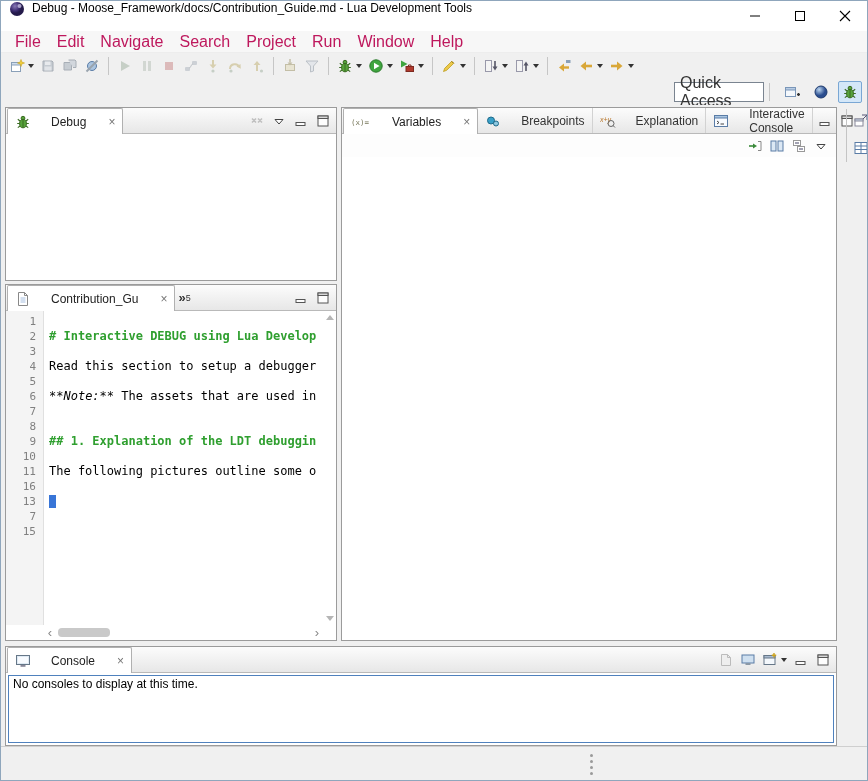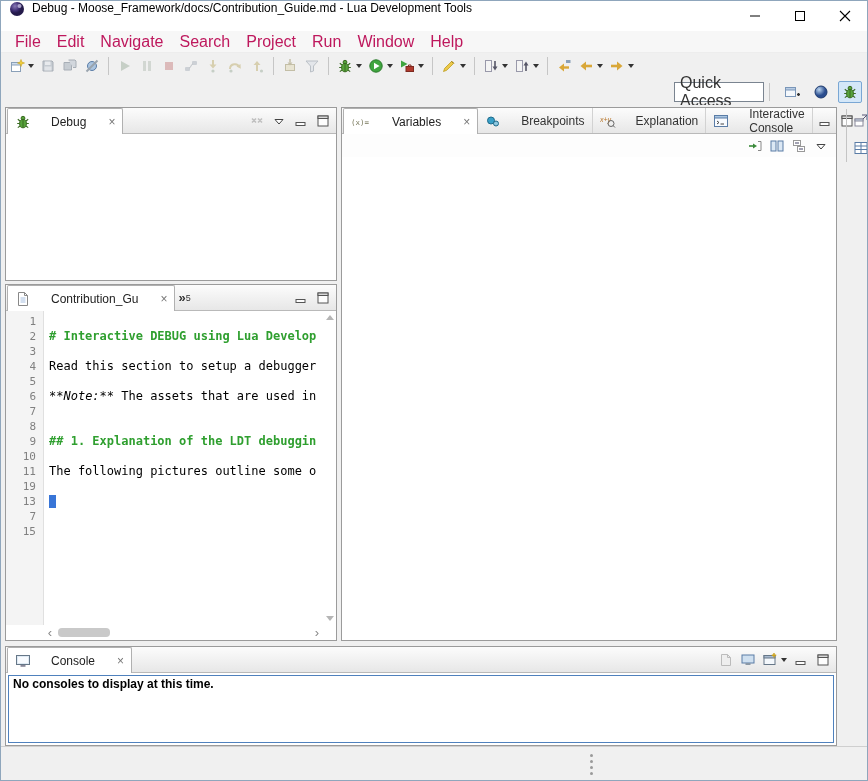--- a/index.html
+++ b/index.html
@@ -62,21 +62,21 @@
   .vscroll { position:absolute; top:0; right:0; bottom:15px; width:13px; display:flex; flex-direction:column; justify-content:space-between; align-items:center; padding:4px 0; }
   .va { width:0; height:0; border-left:4px solid transparent; border-right:4px solid transparent; }
   .va.up { border-bottom:5px solid #b5b5b5; }
   .va.down { border-top:5px solid #b5b5b5; }
   .hscroll { position:absolute; left:38px; right:13px; bottom:0; height:15px; display:flex; align-items:center; background:#fff; }
   .harrow { color:#888; font-size:13px; width:12px; text-align:center; line-height:15px; }
   .hthumb { width:52px; height:9px; background:#c9c9c9; border-radius:4px; margin-left:2px; }
   .hspacer { flex:1; }
 
   
-  .console-content { flex:1; background:#fff; padding:2px;font-weight:bold; }
+  .console-content { flex:1; background:#fff; padding:2px; }
   .console-box { height:100%; border:1px solid var(--console-border,#4f81bd); font-size:12px; color:#000; padding:1px 4px; }
 
   
   .ministack { position:absolute; left:845px; top:4px; display:flex; flex-direction:column; gap:7px; padding:2px 0 4px 3px; border-left:1px solid #c4c4c4; }
 
   
   .statusbar { height:34px; background:#f0f0f0; border-top:1px solid #cfcfcf; position:relative; }
   .grip-dots { position:absolute; left:589px; top:7px; }
   .grip-dots i { display:block; width:3px; height:3px; background:#9a9a9a; border-radius:50%; margin-bottom:3px; }
 </style>
@@ -470,21 +470,21 @@
               <div class="ln">2</div>
               <div class="ln">3</div>
               <div class="ln">4</div>
               <div class="ln">5</div>
               <div class="ln">6</div>
               <div class="ln">7</div>
               <div class="ln">8</div>
               <div class="ln">9</div>
               <div class="ln">10</div>
               <div class="ln">11</div>
-              <div class="ln">19</div>
+              <div class="ln">16</div>
               <div class="ln">13</div>
               <div class="ln">7</div>
               <div class="ln">15</div>
             </div>
           <div class="code-area" id="code-area">
               <div class="code-line"></div>
               <div class="code-line"><span class="seg-heading"># Interactive DEBUG using Lua Develop</span></div>
               <div class="code-line"></div>
               <div class="code-line"><span class="seg-plain">Read this section to setup a debugger</span></div>
               <div class="code-line"></div>

